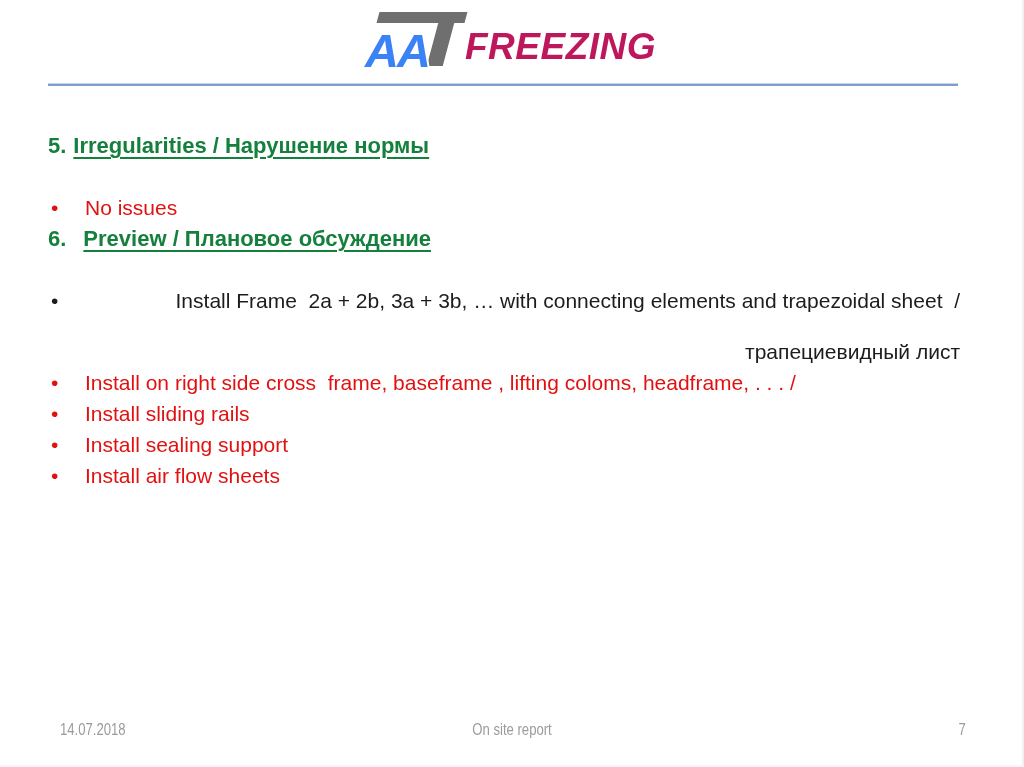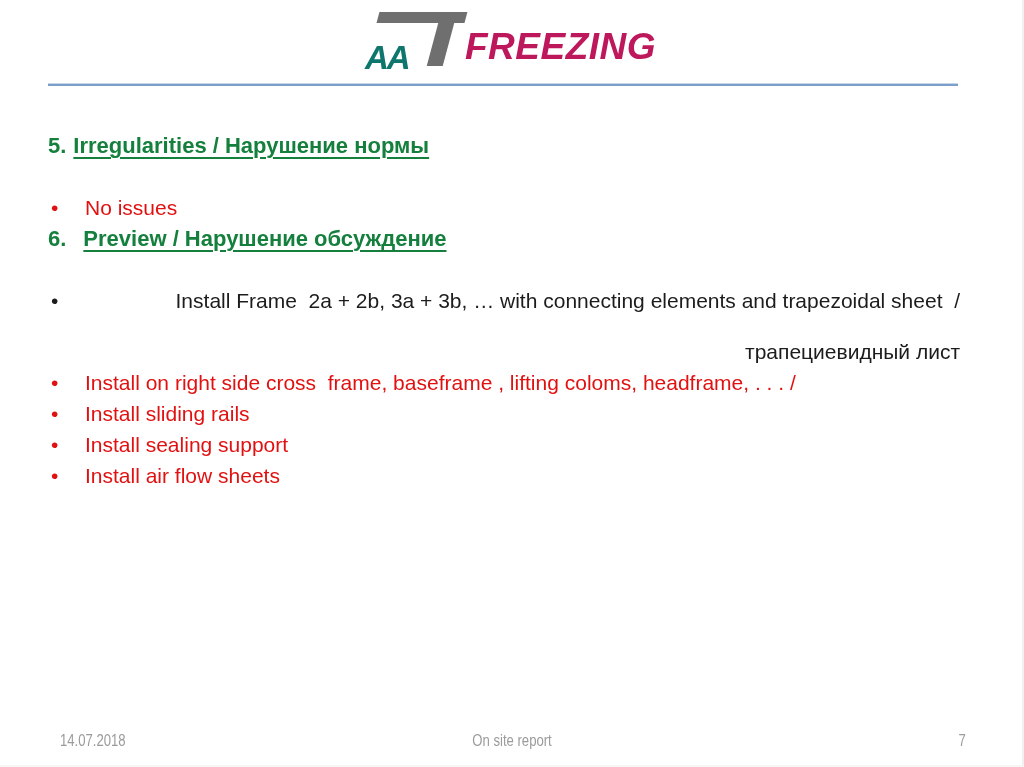--- a/index.html
+++ b/index.html
@@ -16,22 +16,22 @@
   
   .logo{position:absolute;top:8px;left:50%;transform:translateX(-50%);
         display:flex;align-items:flex-end;height:58px;}
   .logo-mark{position:relative;width:96px;height:56px;}
   .t-bar{position:absolute;top:2px;left:10px;width:88px;height:11px;
          background:#6f6f6f;transform:skewX(-15deg);}
   .t-stem{position:absolute;top:2px;left:66px;width:16px;height:54px;
           background:#6f6f6f;transform:skewX(-15deg);}
   .logo-aa{
     position:absolute;left:-3px;bottom:-8px;
-    font-style:italic;font-weight:700;font-size:33px;line-height:1;
-    letter-spacing:-2px;color:#0f766e;
+    font-style:italic;font-weight:700;font-size:47px;line-height:1;
+    letter-spacing:-2px;color:#3b82f6;
     text-shadow:-2px 0 0 #fff,2px 0 0 #fff,0 -2px 0 #fff,0 2px 0 #fff,
                 -1px -1px 0 #fff,1px -1px 0 #fff,-1px 1px 0 #fff,1px 1px 0 #fff;
   }
   .logo-word{
     font-style:italic;font-weight:600;font-size:37px;line-height:1;
     color:#be185d;letter-spacing:.5px;padding-bottom:1px;margin-left:1px;
   }
 
   
   .rule{position:absolute;top:84px;left:48px;width:910px;height:2px;
@@ -48,21 +48,21 @@
                    text-decoration-thickness:2px;text-underline-offset:4px;}
   ul.bullets{list-style:none;margin:0;padding:0;}
   ul.bullets li{position:relative;padding-left:37px;}
   ul.bullets li::before{content:"\2022";position:absolute;left:3px;top:0;}
   li.red{color:#e21111;}
   li.black{color:#1c1c1c;}
   .btext,.line{white-space:pre-wrap;text-align:right;}
   .line{display:block;margin-top:20px;}
 
   
-  .footer{position:absolute;left:0;bottom:15px;width:100%;height:20px;
+  .footer{position:absolute;left:0;bottom:26px;width:100%;height:20px;
           font-size:16px;color:#9b9b9b;}
   .f-date{position:absolute;left:60px;transform:scaleX(.82);transform-origin:0 50%;}
   .f-title{position:absolute;left:50%;transform:translateX(-50%) scaleX(.82);}
   .f-page{position:absolute;right:58px;transform:scaleX(.82);transform-origin:100% 50%;}
 </style>
 </head>
 <body>
 
 <div class="slide">
 
@@ -83,21 +83,21 @@
       <span class="hnum">5.</span><span class="htitle">Irregularities / Нарушение нормы</span>
     </div>
 
     <ul class="bullets block">
       <li class="red">
         <span class="btext">No issues</span>
       </li>
     </ul>
 
     <div class="heading heading6 block">
-      <span class="hnum">6.</span><span class="htitle">Preview / Нарушение обсуждение</span>
+      <span class="hnum">6.</span><span class="htitle">Preview / Плановое обсуждение</span>
     </div>
 
     <ul class="bullets">
       <li class="black">
         <span class="line">Install Frame  2a + 2b, 3a + 3b, … with connecting elements and trapezoidal sheet  /</span>
         <span class="line">трапециевидный лист</span>
       </li>
       <li class="red">
         <span class="btext">Install on right side cross  frame, baseframe , lifting coloms, headframe, . . . /</span>
       </li>

